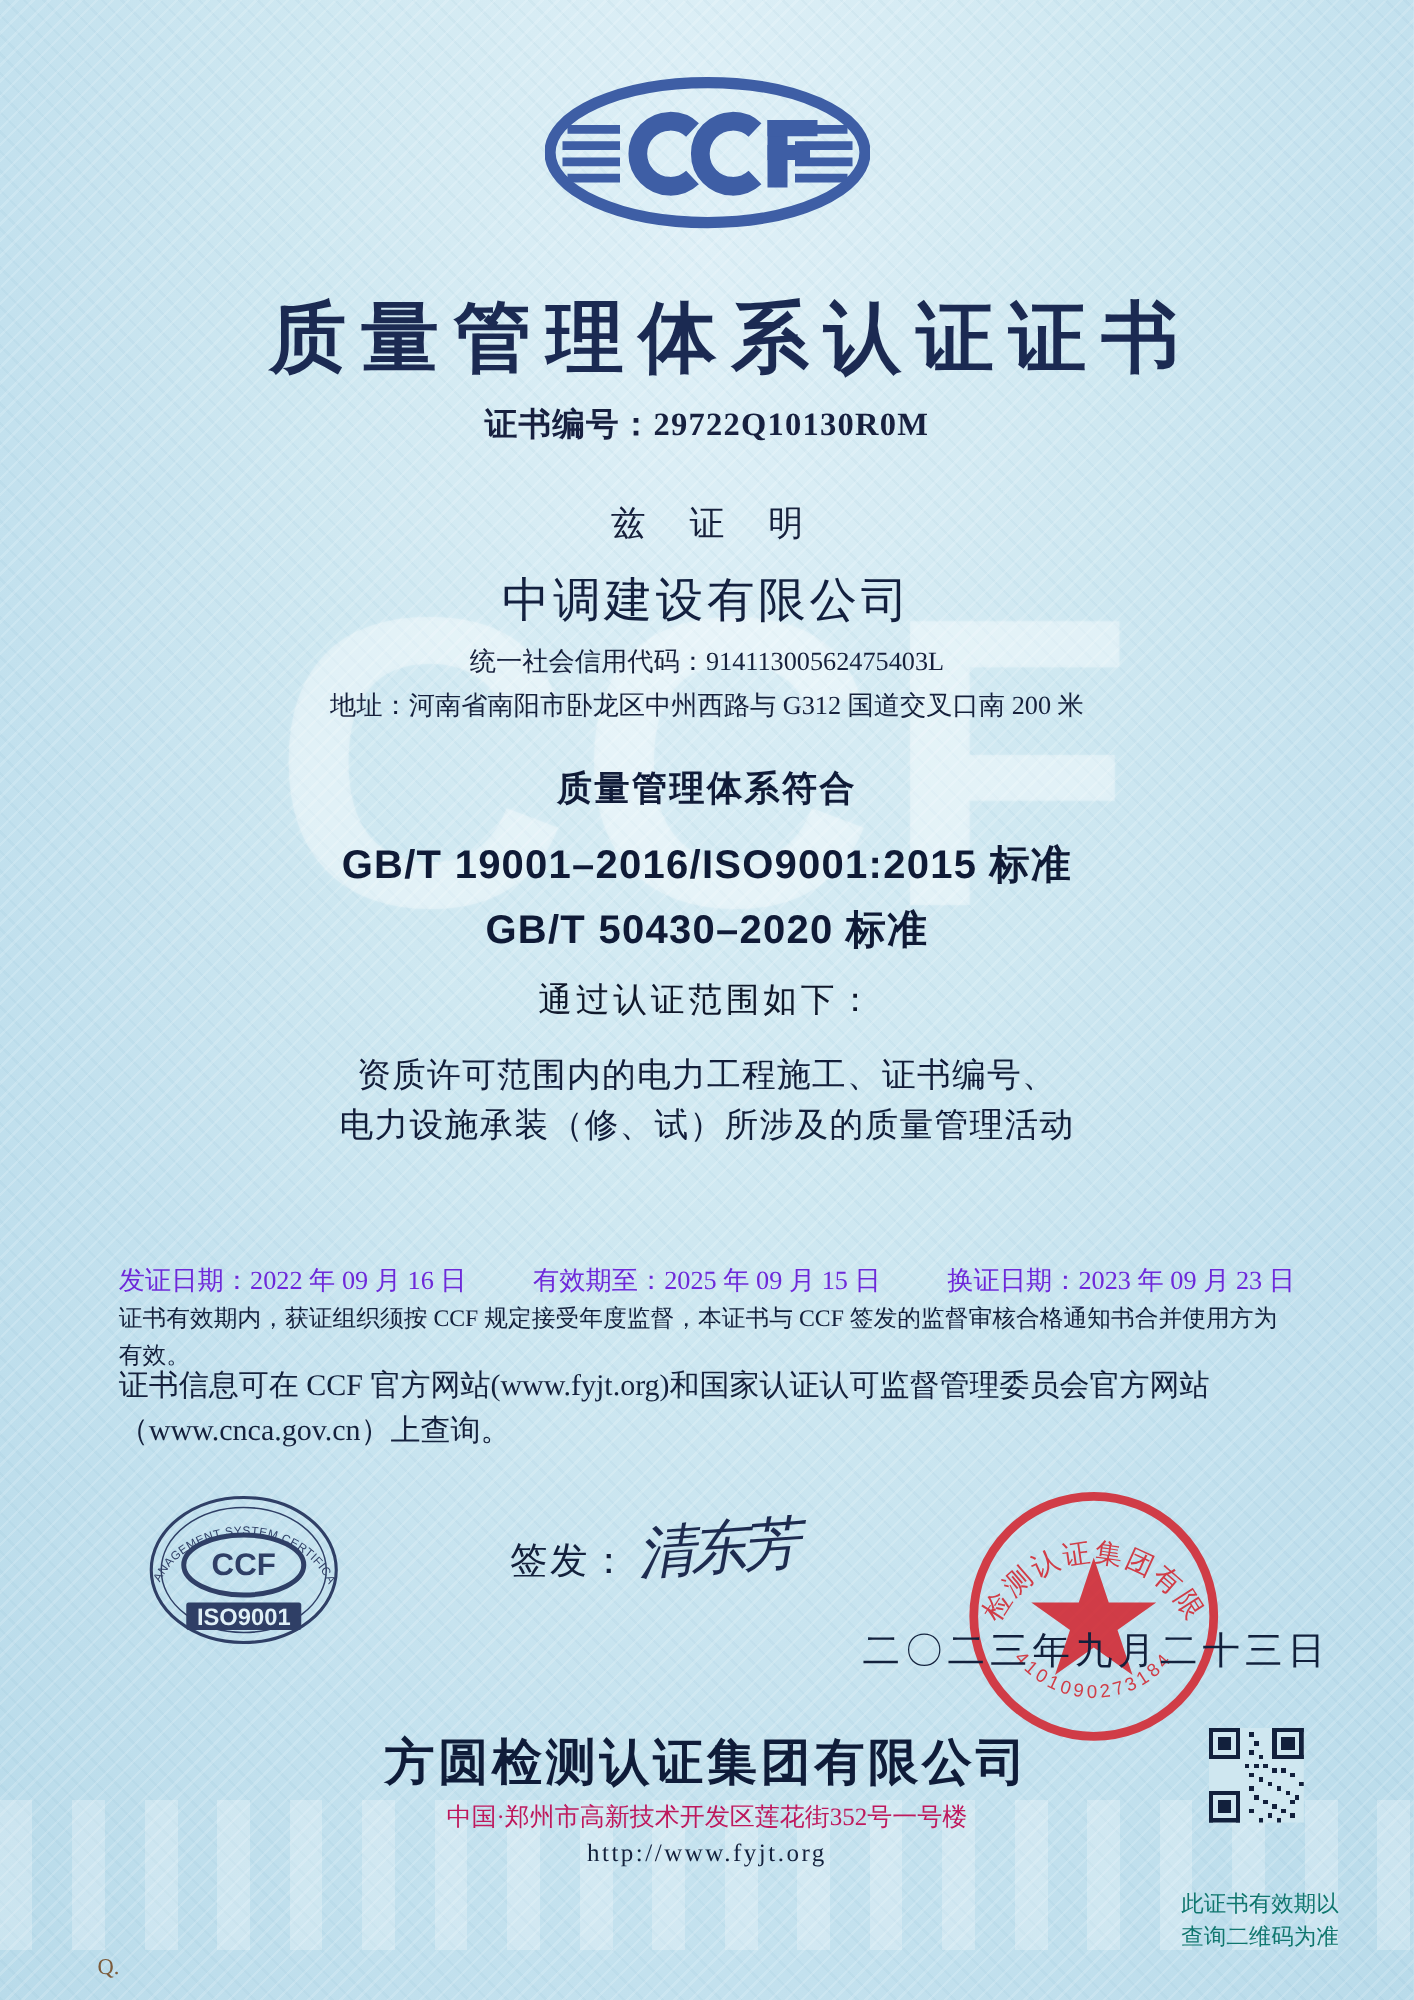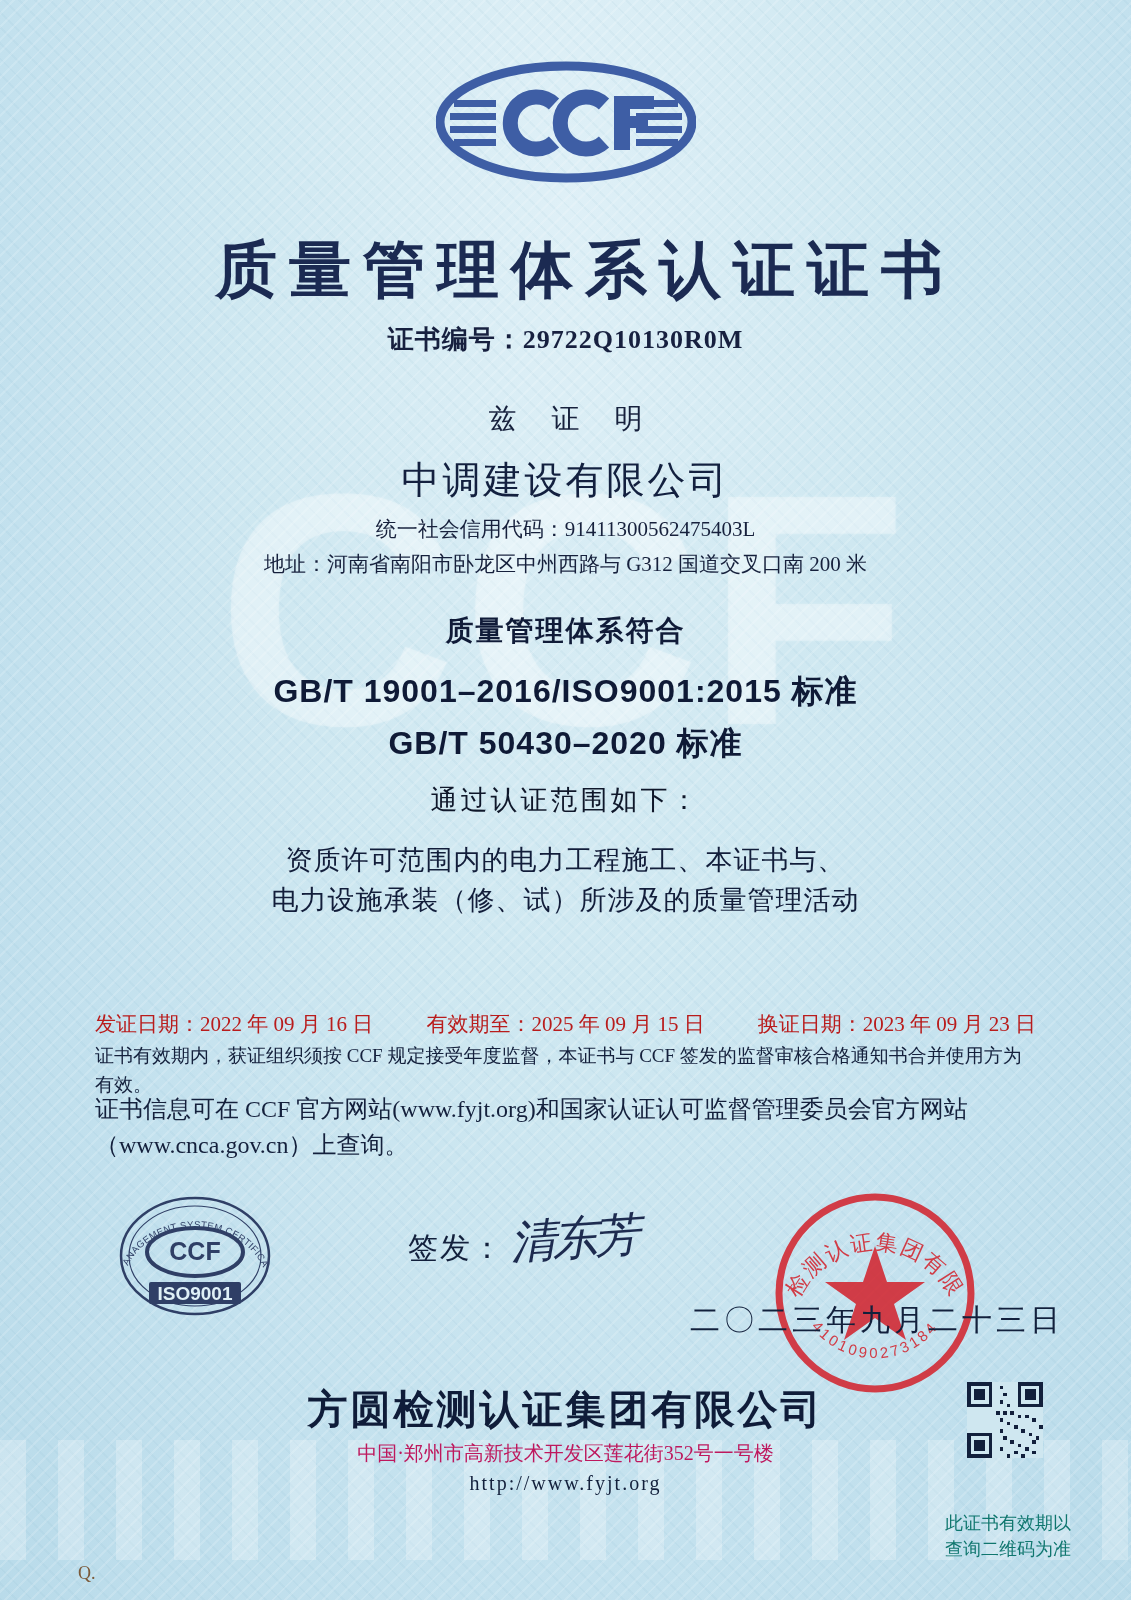--- a/index.html
+++ b/index.html
@@ -104,21 +104,21 @@
     position:absolute;left:0;right:0;text-align:center;
     font-size:27px;color:#121d3a;letter-spacing:1px;
   }
   .scope1{top:842px;}
   .scope2{top:882px;}
 
   
   .dates-row{
     position:absolute;top:1010px;left:95px;right:95px;
     display:flex;justify-content:space-between;
-    font-size:21px;color:#b91c1c;
+    font-size:21px;color:#6d28d9;
   }
   .note1{
     position:absolute;top:1042px;left:95px;right:95px;
     font-size:19px;color:#14203c;line-height:1.5;
   }
   .note2{
     position:absolute;top:1091px;left:95px;right:95px;
     font-size:24px;color:#14203c;line-height:1.5;
   }
 
@@ -212,21 +212,21 @@
   <div class="hereby">兹 证 明</div>
   <div class="company">中调建设有限公司</div>
   <div class="usci">统一社会信用代码：91411300562475403L</div>
   <div class="addr">地址：河南省南阳市卧龙区中州西路与 G312 国道交叉口南 200 米</div>
 
   <div class="conform">质量管理体系符合</div>
   <div class="std1">GB/T 19001–2016/ISO9001:2015  标准</div>
   <div class="std2">GB/T 50430–2020 标准</div>
 
   <div class="scope-label">通过认证范围如下：</div>
-  <div class="scope1">资质许可范围内的电力工程施工、本证书与、</div>
+  <div class="scope1">资质许可范围内的电力工程施工、证书编号、</div>
   <div class="scope2">电力设施承装（修、试）所涉及的质量管理活动</div>
 
   <div class="dates-row">
     <span>发证日期：2022 年 09 月 16 日</span>
     <span>有效期至：2025 年 09 月 15 日</span>
     <span>换证日期：2023 年 09 月 23 日</span>
   </div>
   <div class="note1">证书有效期内，获证组织须按 CCF 规定接受年度监督，本证书与 CCF 签发的监督审核合格通知书合并使用方为有效。</div>
   <div class="note2">证书信息可在 CCF 官方网站(www.fyjt.org)和国家认证认可监督管理委员会官方网站（www.cnca.gov.cn）上查询。</div>
 

